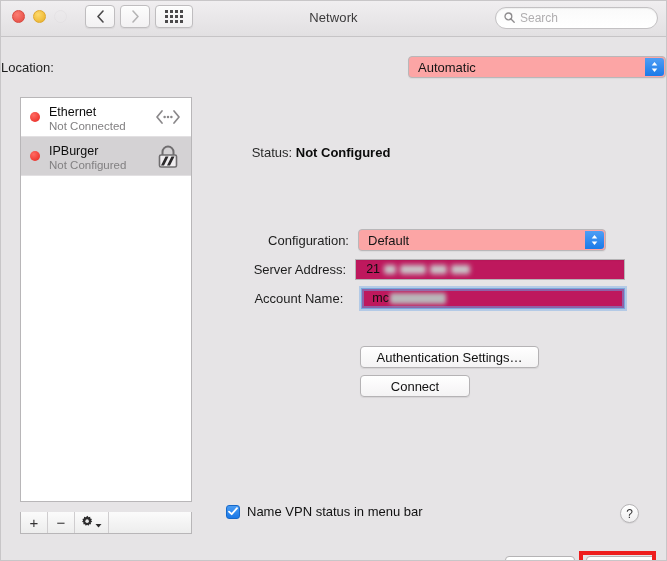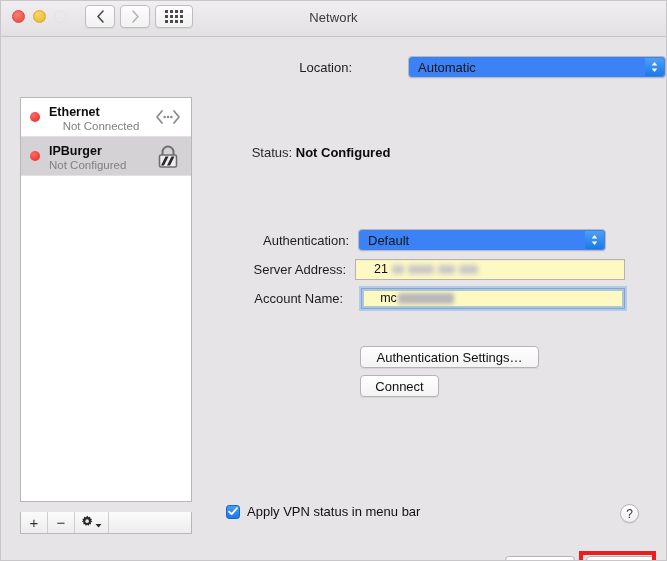--- a/index.html
+++ b/index.html
@@ -137,32 +137,32 @@
     background: #e6e4e6;
   }
 
   
   .location-row {
     position: absolute;
     left: 0; right: 0;
     top: 19px;
     display: flex;
     align-items: center;
-    justify-content: flex-end;
+    justify-content: space-between;
     gap: 48px;
   }
   .location-label {
     font-size: 13px;
     color: #1d1d1d;
     margin-right: 8px;
   }
   .popup {
     position: relative;
     height: 22px;
-    background: #3b82f6;
+    background: #fca5a5;
     border: 1px solid #b9b7b9;
     border-radius: 4px;
     box-sizing: border-box;
     display: flex;
     align-items: center;
     font-size: 13px;
     color: #151515;
     padding-left: 9px;
     box-shadow: 0 1px 1px rgba(0,0,0,0.05);
   }
@@ -205,21 +205,21 @@
     width: 10px; height: 10px;
     border-radius: 50%;
     flex: 0 0 auto;
     margin-right: 9px;
   }
   .dot.red { background: radial-gradient(circle at 36% 32%, #ff6a62 0%, #ee3a33 70%, #d32a24 100%); }
   .svc-text { flex: 1 1 auto; min-width: 0; }
   .svc-name {
     font-size: 12.5px;
     color: #0d0d0d;
-    font-weight: 700;
+    font-weight: 400;
     line-height: 14px;
   }
   .svc-status {
     font-size: 11.5px;
     color: #828082;
     line-height: 13px;
   }
   .svc-icon { flex: 0 0 auto; width: 30px; display: flex; justify-content: center; }
 
   
@@ -282,26 +282,26 @@
     text-align: right;
     padding-right: 9px;
     font-size: 13px;
     color: #1d1d1d;
     box-sizing: border-box;
   }
   .textfield {
     position: relative;
     width: 276px;
     height: 21px;
-    background: #fef9c3;
+    background: #be185d;
     border: 1px solid #b4b2b4;
     box-sizing: border-box;
     display: flex;
     align-items: center;
-    padding-left: 18px;
+    padding-left: 10px;
     font-size: 12.5px;
     color: #0e0e0e;
     box-shadow: 0 1px 1px rgba(0,0,0,0.04) inset;
   }
   .textfield.focused {
     border: 1px solid #7aa7dd;
     outline: 2px solid rgba(106,160,226,0.55);
     outline-offset: -3px;
     box-shadow: 0 0 0 2px rgba(120,170,230,0.45);
     margin-left: 9px;
@@ -347,21 +347,21 @@
     position: absolute;
     left: 359px;
     top: 309px;
     width: 179px;
     height: 22px;
   }
   #connect-button {
     position: absolute;
     left: 359px;
     top: 338px;
-    width: 79px;
+    width: 110px;
     height: 22px;
   }
 
   
   .vpn-check {
     position: absolute;
     left: 225px;
     top: 467px;
     display: flex;
     align-items: center;
@@ -473,20 +473,29 @@
             <i></i>
             <i></i>
             <i></i>
             <i></i>
         </span>
       </div>
     </div>
 
     <div class="win-title">Network</div>
 
+    <div class="search-field">
+      <span class="mag">
+        <svg width="11" height="11" viewBox="0 0 11 11">
+            <circle cx="4.4" cy="4.4" r="3.4" fill="none" stroke="#8d8b8d" stroke-width="1.3"></circle>
+            <line x1="7" y1="7" x2="10.2" y2="10.2" stroke="#8d8b8d" stroke-width="1.3" stroke-linecap="round"></line>
+          </svg>
+      </span>
+      <span class="search-ph">Search</span>
+    </div>
   </div>
 
   <div class="content">
 
     <div class="location-row">
       <span class="location-label">Location:</span>
       <div class="popup" id="location-popup">
         <span>Automatic</span>
         <span class="arrows">
           <svg width="9" height="14" viewBox="0 0 9 14">
@@ -496,21 +505,21 @@
         </span>
       </div>
     </div>
 
     <div class="sidebar">
 
       <div class="svc-row">
         <span class="dot red"></span>
         <span class="svc-text">
           <span class="svc-name">Ethernet</span>
-          <span class="svc-status" style="display:block;text-align:center;">Not Connected</span>
+          <span class="svc-status" style="display:block;">Not Connected</span>
         </span>
         <span class="svc-icon">
           <svg width="26" height="18" viewBox="0 0 26 18">
             <polyline points="7,3 2,9 7,15" fill="none" stroke="#8a888a" stroke-width="1.7" stroke-linecap="round" stroke-linejoin="round"></polyline>
             <polyline points="19,3 24,9 19,15" fill="none" stroke="#8a888a" stroke-width="1.7" stroke-linecap="round" stroke-linejoin="round"></polyline>
             <circle cx="9.6" cy="9" r="1.25" fill="#8a888a"></circle>
             <circle cx="13" cy="9" r="1.25" fill="#8a888a"></circle>
             <circle cx="16.4" cy="9" r="1.25" fill="#8a888a"></circle>
           </svg>
         </span>
@@ -559,21 +568,21 @@
     </div>
 
     <div class="status-row">
       <span class="lbl">Status:</span>
       <span class="val">Not Configured</span>
     </div>
 
     <div class="form">
 
       <div class="form-row">
-        <span class="form-label">Authentication:</span>
+        <span class="form-label">Configuration:</span>
         <div class="popup" id="config-popup">
           <span>Default</span>
           <span class="arrows">
             <svg width="9" height="14" viewBox="0 0 9 14">
                 <polygon points="4.5,2 7.3,5.6 1.7,5.6" fill="#ffffff"></polygon>
                 <polygon points="4.5,12 7.3,8.4 1.7,8.4" fill="#ffffff"></polygon>
               </svg>
           </span>
         </div>
       </div>
@@ -600,21 +609,21 @@
 
     <button class="push" id="auth-settings-button">Authentication Settings…</button>
     <button class="push" id="connect-button">Connect</button>
 
     <div class="vpn-check">
       <span class="checkbox">
         <svg width="10" height="9" viewBox="0 0 10 9">
             <polyline points="1,4.6 3.7,7.2 9,1.2" fill="none" stroke="#ffffff" stroke-width="1.8" stroke-linecap="round" stroke-linejoin="round"></polyline>
           </svg>
       </span>
-      <span class="lbl">Apply VPN status in menu bar</span>
+      <span class="lbl">Name VPN status in menu bar</span>
     </div>
 
     <div id="help-button">?</div>
 
     <button class="push" id="revert-button">Revert</button>
     <button class="push" id="apply-button">Apply</button>
 
     <div class="annotation-box"></div>
 
   </div>

